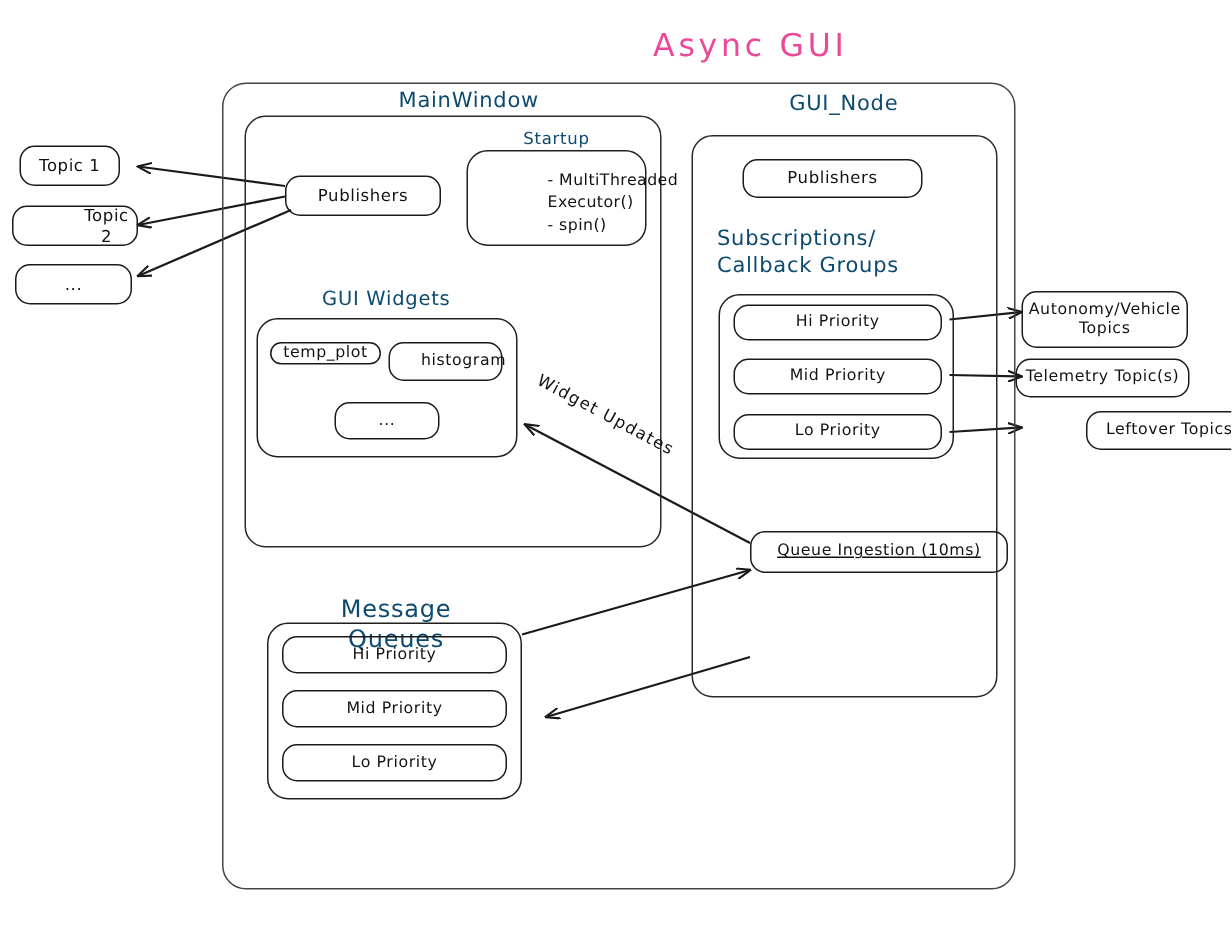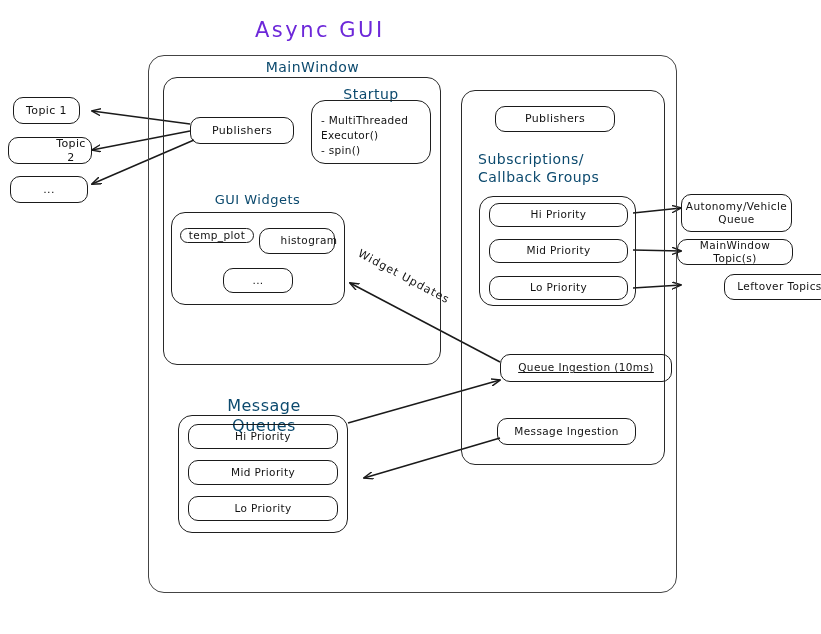--- a/index.html
+++ b/index.html
@@ -62,34 +62,35 @@
     position: absolute;
     color: #0c4a6e;
     font-family: "DejaVu Sans", sans-serif;
     text-align: center;
     letter-spacing: 0.5px;
     line-height: 1.25;
     white-space: pre-line;
   }
   .title {
     position: absolute;
-    color: #6d28d9;
+    color: #ec4899;
     font-family: "DejaVu Sans", sans-serif;
     letter-spacing: 2.5px;
-    text-align: left;
+    text-align: right;
   }
   .startup-text {
     position: absolute;
     box-sizing: border-box;
     color: #111111;
     text-align: left;
     font-family: "DejaVu Sans", sans-serif;
     line-height: 1.45;
     letter-spacing: 0.3px;
     white-space: pre-line;
+    margin-left: 44px;
   }
   .rot-label {
     position: absolute;
     color: #111111;
     font-family: "DejaVu Sans", sans-serif;
     letter-spacing: 1px;
     white-space: nowrap;
     transform-origin: left top;
   }
 </style>
@@ -134,41 +135,42 @@
     <span>...</span>
   </div>
 
   <div class="plain-label" style="left:215px; top:59px; width:195px; font-size:14px;">MainWindow</div>
   <div class="container-box" style="left:163px; top:77px; width:278px; height:288px;"></div>
 
   <div class="node-box" style="left:190px; top:117px; width:104px; height:27px; font-size:11px;">
     <span>Publishers</span>
   </div>
 
-  <div class="plain-label" style="left:312px; top:86px; width:118px; font-size:14px;">Startup</div>
+  <div class="plain-label" style="left:312px; top:86px; width:118px; font-size:11px;">Startup</div>
   <div class="group-box" style="left:311px; top:100px; width:120px; height:64px;"></div>
   <div class="startup-text" style="left:321px; top:113px; width:108px; font-size:10.5px;">-  MultiThreaded
     Executor()
 -  spin()</div>
 
   <div class="plain-label" style="left:190px; top:192px; width:135px; font-size:13px;">GUI Widgets</div>
   <div class="group-box" style="left:171px; top:212px; width:174px; height:93px;"></div>
 
   <div class="node-box" style="left:180px; top:228px; width:74px; height:15px; font-size:10.5px;">
     <span>temp_plot</span>
   </div>
   <div class="node-box" style="left:259px; top:228px; width:76px; height:26px; font-size:10.5px;padding-left:24px;">
     <span>histogram</span>
   </div>
   <div class="node-box" style="left:223px; top:268px; width:70px; height:25px; font-size:10.5px;">
     <span>...</span>
   </div>
 
   <div class="rot-label" style="left:362px; top:247px; font-size:11px; transform: rotate(28deg);">Widget Updates</div>
 
+  <div class="plain-label" style="left:480px; top:61px; width:165px; font-size:14px;">GUI_Node</div>
   <div class="container-box" style="left:461px; top:90px; width:204px; height:375px;"></div>
 
   <div class="node-box" style="left:495px; top:106px; width:120px; height:26px; font-size:11px;">
     <span>Publishers</span>
   </div>
 
   <div class="plain-label" style="left:478px; top:151px; width:175px; font-size:14px; text-align:left;">Subscriptions/
 Callback Groups</div>
 
   <div class="group-box" style="left:479px; top:196px; width:157px; height:110px;"></div>
@@ -179,41 +181,38 @@
   <div class="node-box" style="left:489px; top:239px; width:139px; height:24px; font-size:10.5px;">
     <span>Mid Priority</span>
   </div>
   <div class="node-box" style="left:489px; top:276px; width:139px; height:24px; font-size:10.5px;">
     <span>Lo Priority</span>
   </div>
 
   <div class="node-box" style="left:500px; top:354px; width:172px; height:28px; font-size:10.5px;text-decoration:underline;">
     <span>Queue Ingestion (10ms)</span>
   </div>
-  <div class="node-box" style="left:497px; top:418px; width:139px; height:27px; font-size:10.5px;">
-    <span>Message Ingestion</span>
-  </div>
 
   <div class="plain-label" style="left:194px; top:396px; width:140px; font-size:16px;">Message Queues</div>
   <div class="group-box" style="left:178px; top:415px; width:170px; height:118px;"></div>
 
   <div class="node-box" style="left:188px; top:424px; width:150px; height:25px; font-size:10.5px;">
     <span>Hi Priority</span>
   </div>
   <div class="node-box" style="left:188px; top:460px; width:150px; height:25px; font-size:10.5px;">
     <span>Mid Priority</span>
   </div>
   <div class="node-box" style="left:188px; top:496px; width:150px; height:25px; font-size:10.5px;">
     <span>Lo Priority</span>
   </div>
 
   <div class="node-box" style="left:681px; top:194px; width:111px; height:38px; font-size:10.5px; white-space:pre-line;">
     <span style="white-space:pre-line;">Autonomy/Vehicle
-Queue</span>
+Topics</span>
   </div>
   <div class="node-box" style="left:677px; top:239px; width:116px; height:26px; font-size:10.5px;">
-    <span>MainWindow Topic(s)</span>
+    <span>Telemetry Topic(s)</span>
   </div>
   <div class="node-box" style="left:712px; top:274px; width:111px; height:26px; font-size:10.5px;margin-left:12px;">
     <span>Leftover Topics</span>
   </div>
 
 </div>
 
 </body></html>

